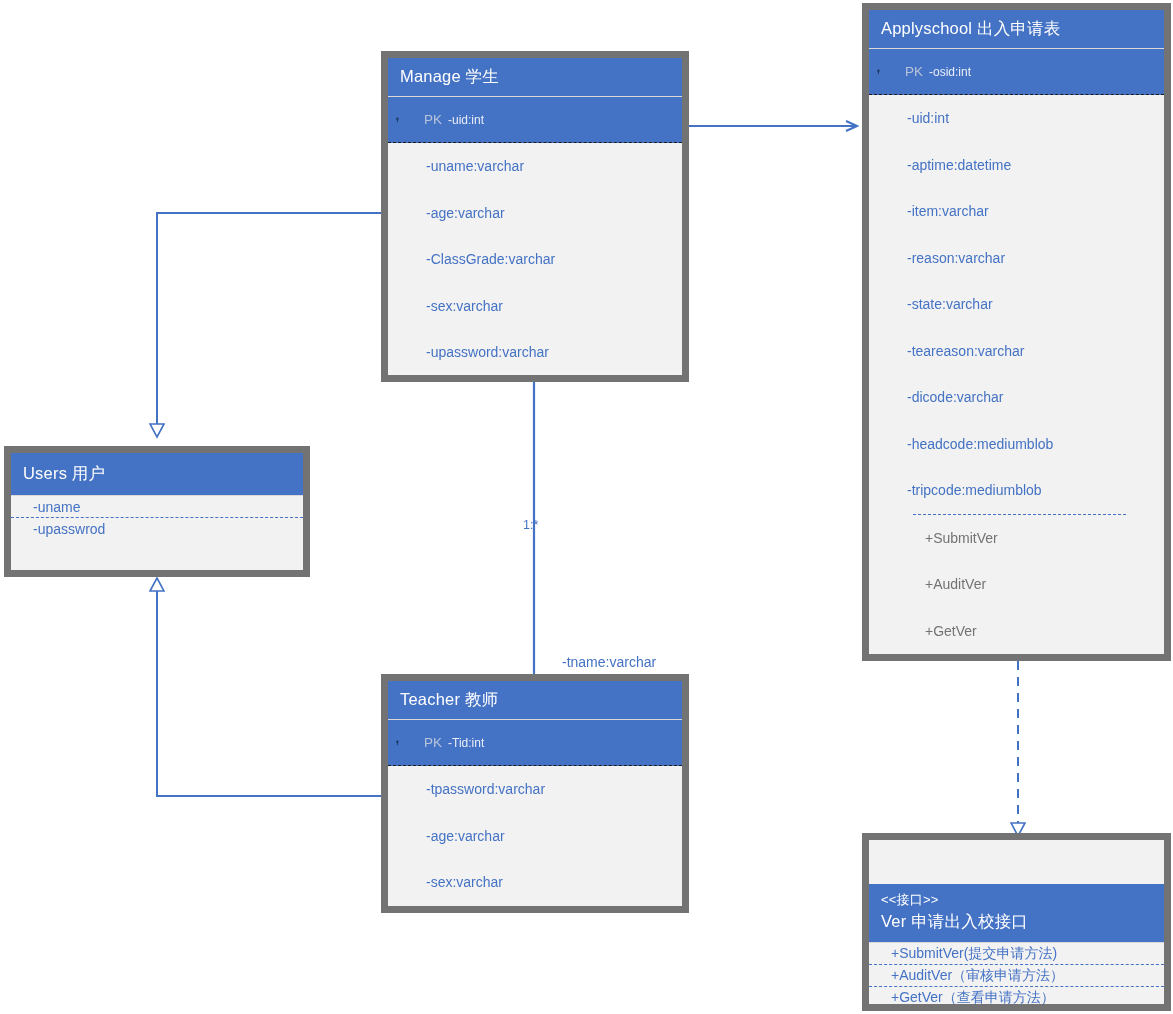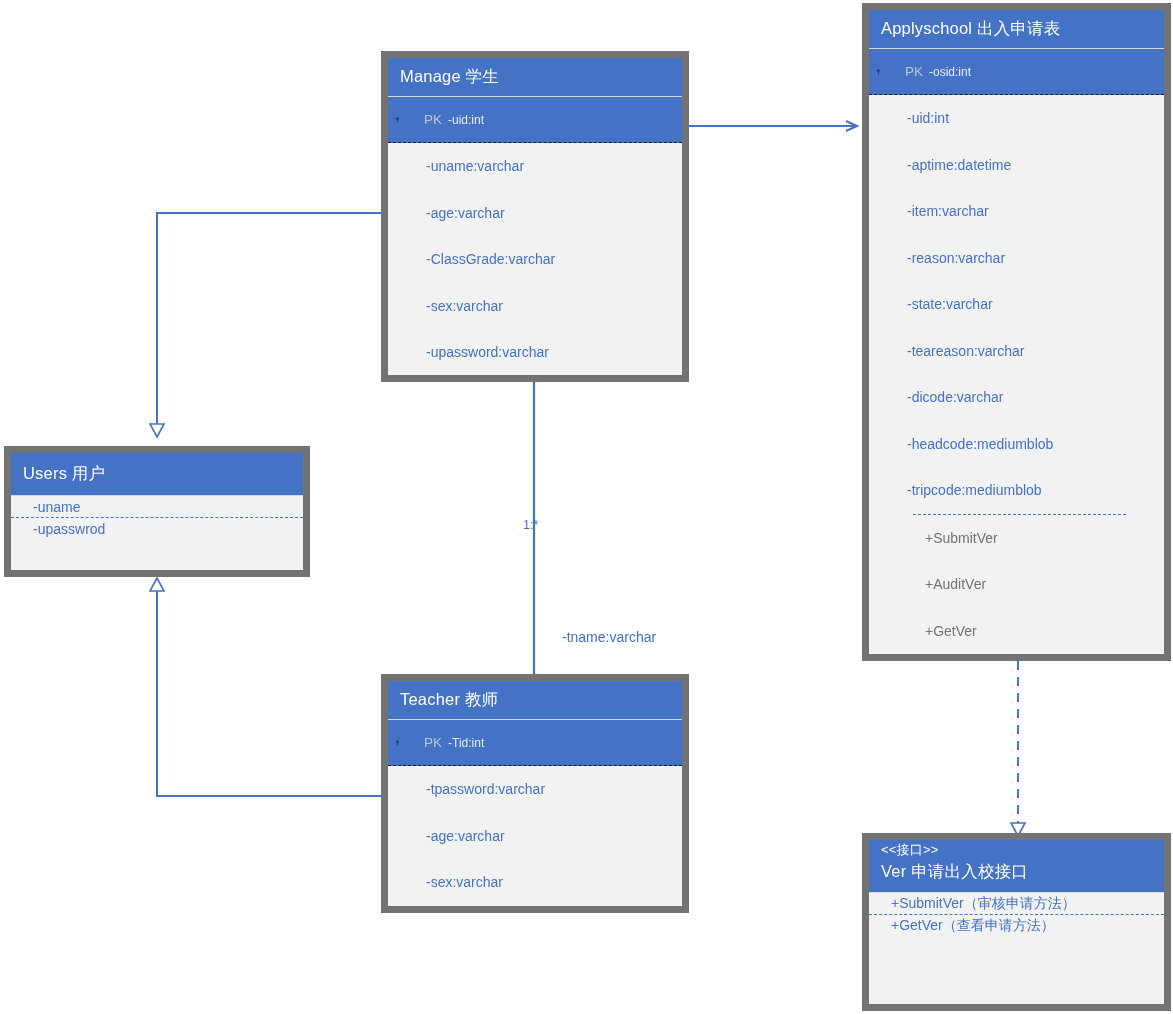--- a/index.html
+++ b/index.html
@@ -160,21 +160,21 @@
     <g>
       <line x1="534" y1="382" x2="534" y2="674" stroke="#4472C4" stroke-width="2.2"></line>
     </g>
 
     <g>
       <line x1="1018" y1="661" x2="1018" y2="836" stroke="#4472C4" stroke-width="2" stroke-dasharray="9 7" marker-end="url(#hollowTri)"></line>
     </g>
   </svg>
 
   <div class="edge-label" style="left:523px; top:518px;">1:*</div>
-  <div class="edge-label attr-like" style="left:562px; top:629px;">-tname:varchar</div>
+  <div class="edge-label attr-like" style="left:562px; top:654px;">-tname:varchar</div>
 
   <div class="uml-class" id="cls-manage" style="left:381px; top:51px; width:308px; height:331px;">
 
     <div class="uml-header">
       <span class="cls-name">Manage  学生</span>
     </div>
 
     <div class="pk-row">
       <span class="pk-badge">
         <svg class="key-icon" width="15" height="26" viewBox="0 0 15 26">
@@ -262,24 +262,25 @@
 
     <div class="uml-body">
       <div class="attr-row">-tpassword:varchar</div>
       <div class="attr-row">-age:varchar</div>
       <div class="attr-row">-sex:varchar</div>
     </div>
   </div>
 
   <div class="uml-class" id="cls-ver" style="left:862px; top:833px; width:309px; height:178px;">
 
-    <div class="uml-header" style="padding-top:2px; padding-bottom:10px;">
+    <div class="uml-header" style="padding-top:8px; padding-bottom:10px;margin-top:44px;">
       <span class="stereotype">&lt;&lt;接口&gt;&gt;</span>
       <span class="cls-name">Ver 申请出入校接口</span>
     </div>
 
     <div class="uml-body">
-      <div class="attr-row indent-sm compact sep-dashed">+SubmitVer（审核申请方法）</div>
+      <div class="attr-row indent-sm compact sep-dashed">+SubmitVer(提交申请方法)</div>
+      <div class="attr-row indent-sm compact sep-dashed">+AuditVer（审核申请方法）</div>
       <div class="attr-row indent-sm compact">+GetVer（查看申请方法）</div>
     </div>
   </div>
 
 </div>
 
 </body></html>

